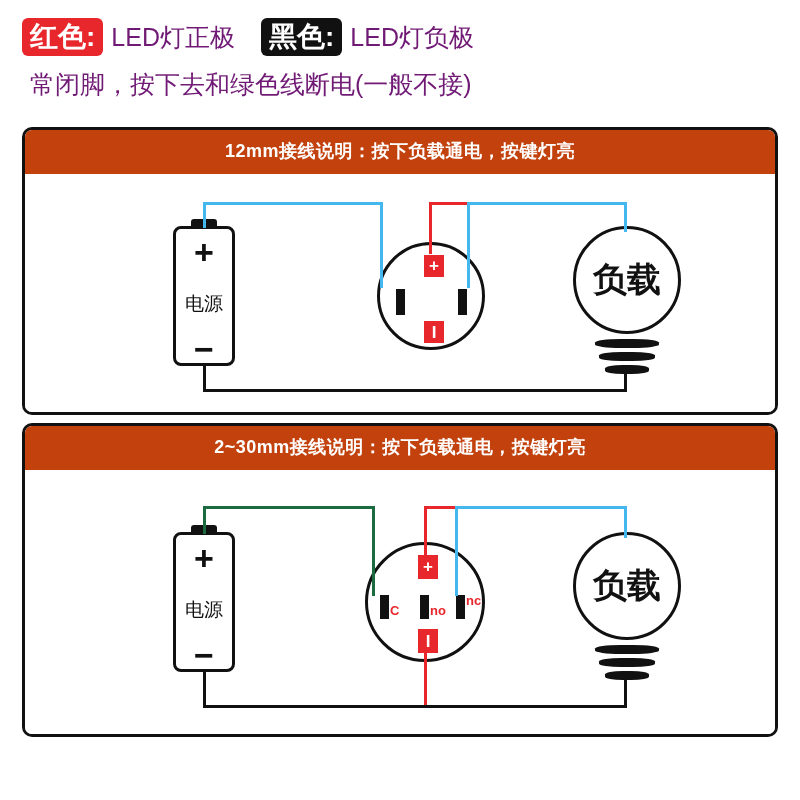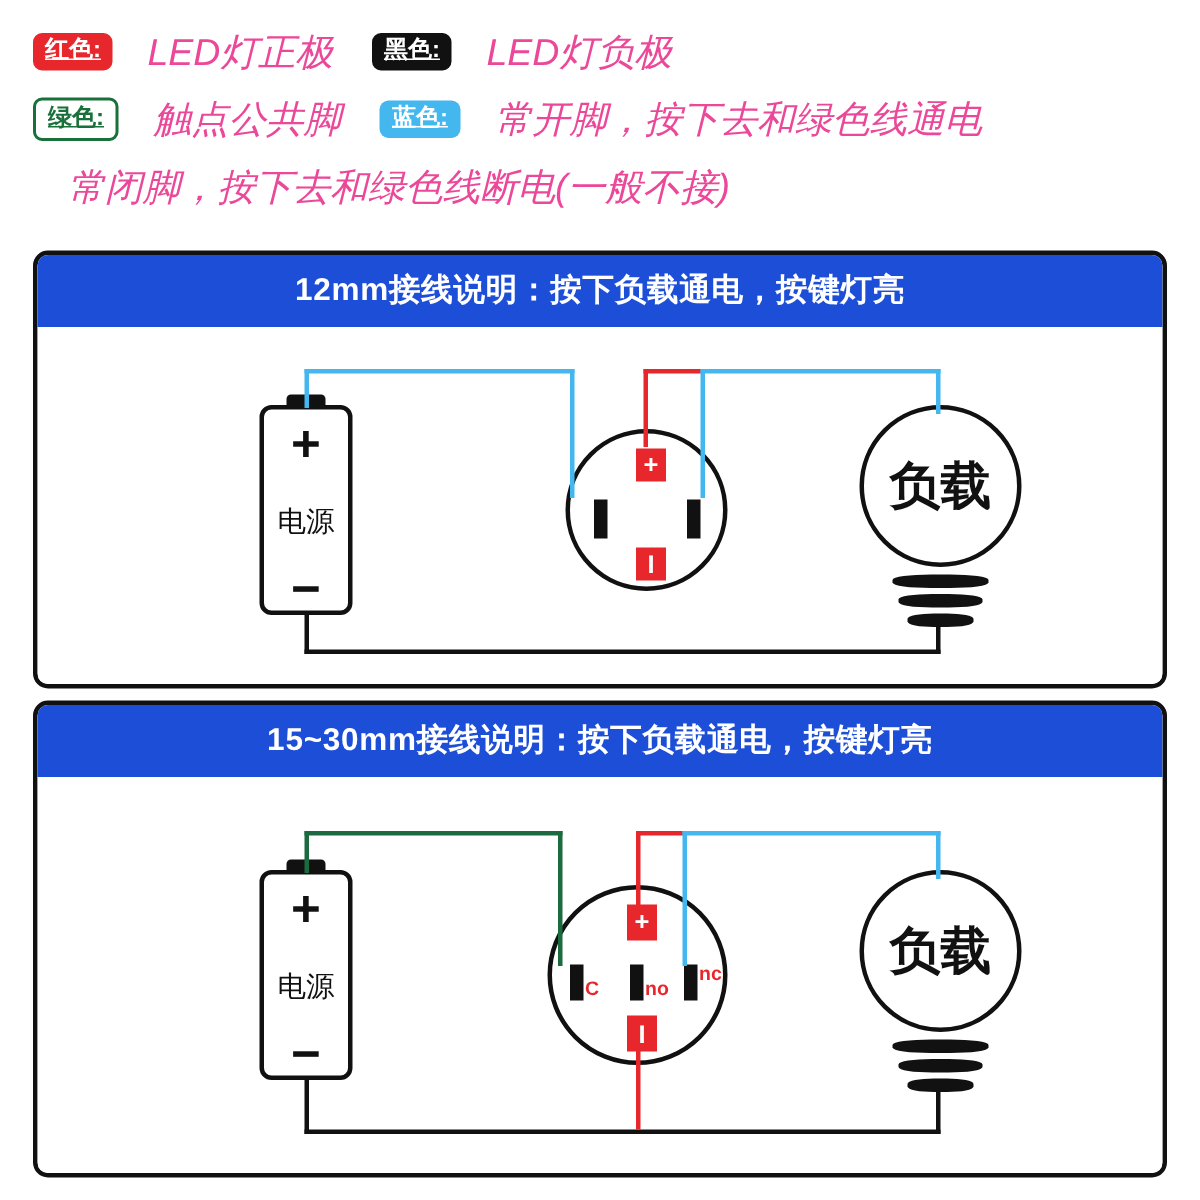--- a/index.html
+++ b/index.html
@@ -21,55 +21,53 @@
   }
   .legend-row {
     display: flex;
     align-items: center;
     margin-bottom: 12px;
   }
   .chip {
     display: inline-block;
     border-radius: 6px;
     padding: 3px 8px;
-    font-size: 16px;
+    font-size: 28px;
     font-weight: bold;
     line-height: 1.15;
     white-space: nowrap;
-    text-decoration: underline;
   }
   .chip-red    { background: #e8272c; color: #ffffff; }
   .chip-black  { background: #111111; color: #ffffff; }
   .chip-green  { background: #ffffff; color: #19703a; border: 2px solid #19703a; }
   .chip-blue   { background: #45b7ef; color: #ffffff; }
   .chip-yellow { background: #ffffff; color: #f0c010; border: 2px solid #f0c010; }
 
   .legend-text {
     font-size: 25px;
-    color: #ec4899;
-    margin-left: 23px;
+    color: #701a75;
+    margin-left: 8px;
     margin-right: 26px;
     white-space: nowrap;
-    font-style: italic;
   }
   .legend-text.last { margin-right: 0; text-align: right; }
 
   
   .panel {
     margin: 8px 22px 0 22px;
     border: 3px solid #111111;
     border-radius: 10px;
     background: #ffffff;
     position: relative;
     overflow: hidden;
   }
   .panel-header {
-    background: #1d4ed8;
+    background: #c2410c;
     color: #ffffff;
-    font-size: 21px;
+    font-size: 18px;
     font-weight: bold;
     text-align: center;
     padding: 9px 0 11px 0;
     letter-spacing: 0.5px;
   }
   .panel-body {
     position: relative;
     height: 238px;
     background: #ffffff;
   }
@@ -164,26 +162,20 @@
 
 <div class="legend">
 
   <div class="legend-row">
     <span class="chip chip-red">红色:</span>
     <span class="legend-text">LED灯正极</span>
     <span class="chip chip-black">黑色:</span>
     <span class="legend-text last">LED灯负极</span>
   </div>
 
-  <div class="legend-row">
-    <span class="chip chip-green">绿色:</span>
-    <span class="legend-text">触点公共脚</span>
-    <span class="chip chip-blue">蓝色:</span>
-    <span class="legend-text last">常开脚，按下去和绿色线通电</span>
-  </div>
 
   <div class="legend-row">
     <span class="legend-text last">常闭脚，按下去和绿色线断电(一般不接)</span>
   </div>
 
 </div>
 
 <div class="panel">
   <div class="panel-header">12mm接线说明：按下负载通电，按键灯亮</div>
   <div class="panel-body">
@@ -227,21 +219,21 @@
     <div class="wire w-black" style="left:178px; top:192px; width:3px; height:26px;"></div>
     <div class="wire w-black" style="left:178px; top:215px; width:424px; height:3px;"></div>
     <div class="wire w-black" style="left:599px; top:196px; width:3px; height:22px;"></div>
 
     <div class="wire w-red" style="left:404px; top:160px; width:3px; height:0px;"></div>
 
   </div>
 </div>
 
 <div class="panel">
-  <div class="panel-header">15~30mm接线说明：按下负载通电，按键灯亮</div>
+  <div class="panel-header">2~30mm接线说明：按下负载通电，按键灯亮</div>
   <div class="panel-body tall">
 
     <div class="battery" style="left:148px; top:62px; height:140px;">
       <div class="cap"></div>
       <div class="plus">+</div>
       <div class="lbl">电源</div>
       <div class="minus">−</div>
     </div>
 
     <div class="switch" style="left:340px; top:72px; width:120px; height:120px;">

